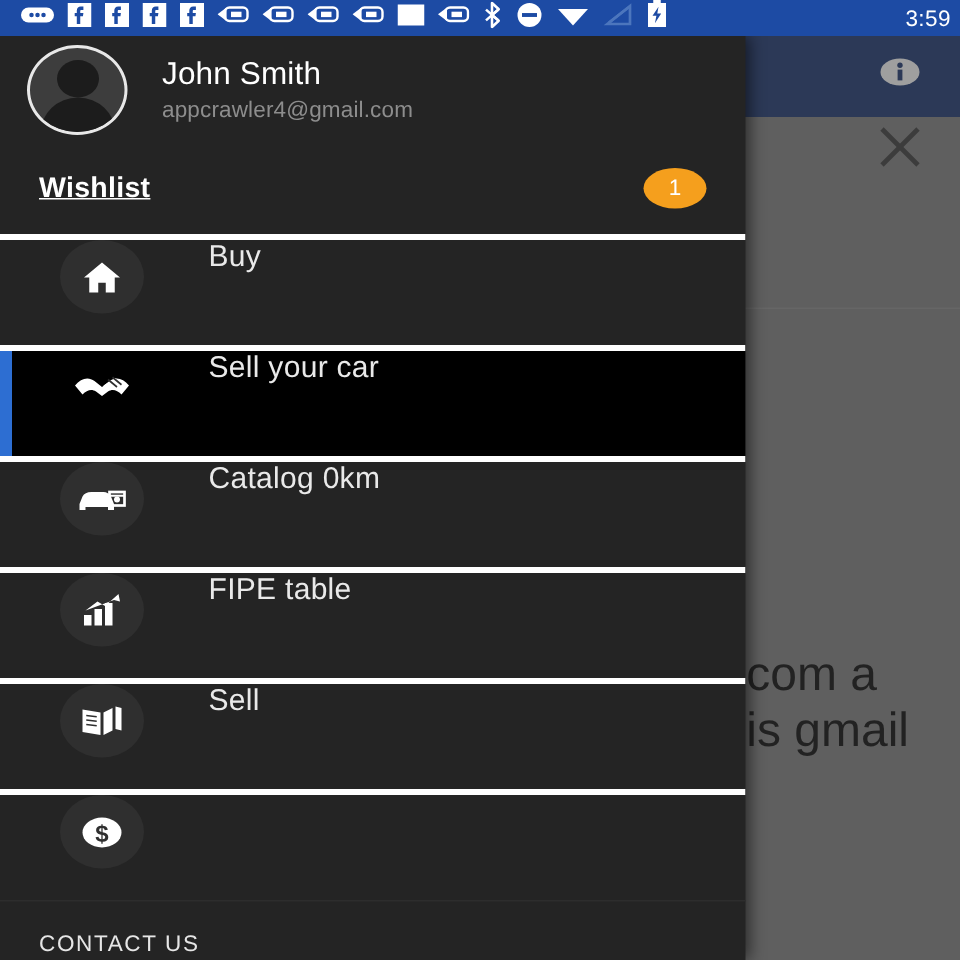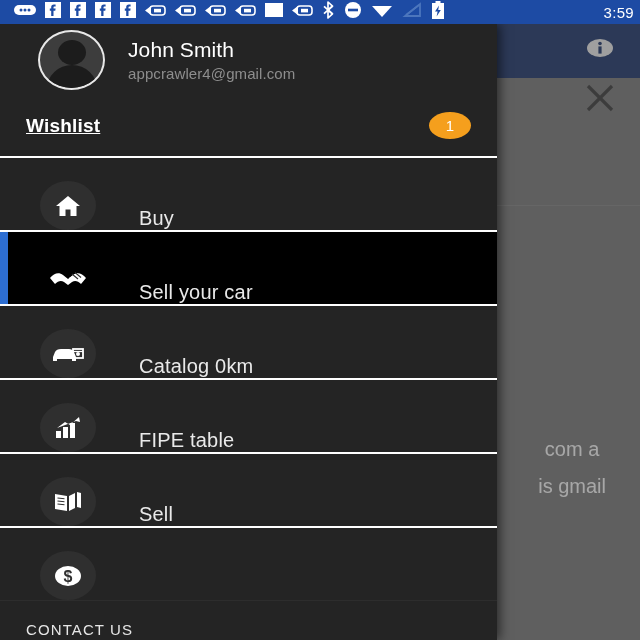--- a/index.html
+++ b/index.html
@@ -82,23 +82,23 @@
     position: absolute;
     top: 127px; left: 0;
     width: 640px;
     height: 1px;
     background: #757575;
   }
   .bg-text {
     position: absolute;
     right: 34px;
     top: 353px;
-    text-align: center;
-    color: #e5e5e5;
-    font-size: 20px;
+    text-align: left;
+    color: #000000;
+    font-size: 32px;
     line-height: 37px;
     white-space: nowrap;
   }
 
   
   .scrim {
     position: absolute;
     top: 24px; left: 0;
     width: 640px;
     height: 616px;
@@ -115,21 +115,21 @@
     background: #242424;
     box-shadow: 3px 0 10px rgba(0,0,0,0.55);
     overflow: hidden;
   }
 
   .drawer-header {
     position: relative;
     height: 71px;
     display: flex;
     align-items: center;
-    padding-left: 38px;
+    padding-left: 18px;
     box-sizing: border-box;
   }
   .avatar {
     width: 63px;
     height: 56px;
     border-radius: 50%;
     border: 2px solid #e8e8e8;
     background: #3d3d3d;
     position: relative;
     overflow: hidden;
@@ -198,22 +198,22 @@
     align-items: center;
     justify-content: center;
     box-sizing: border-box;
   }
 
   .nav-list { position: relative; }
   .nav-item {
     position: relative;
     height: 74px;
     display: flex;
-    align-items: flex-end;
-    border-top: 2px solid #ffffff;
+    align-items: flex-start;
+    border-top: 4px solid #ffffff;
     box-sizing: border-box;
   }
   .nav-item.selected {
     background: #000000;
   }
   .nav-item.selected .sel-bar {
     position: absolute;
     left: 0; top: 0;
     width: 8px;
     height: 100%;

